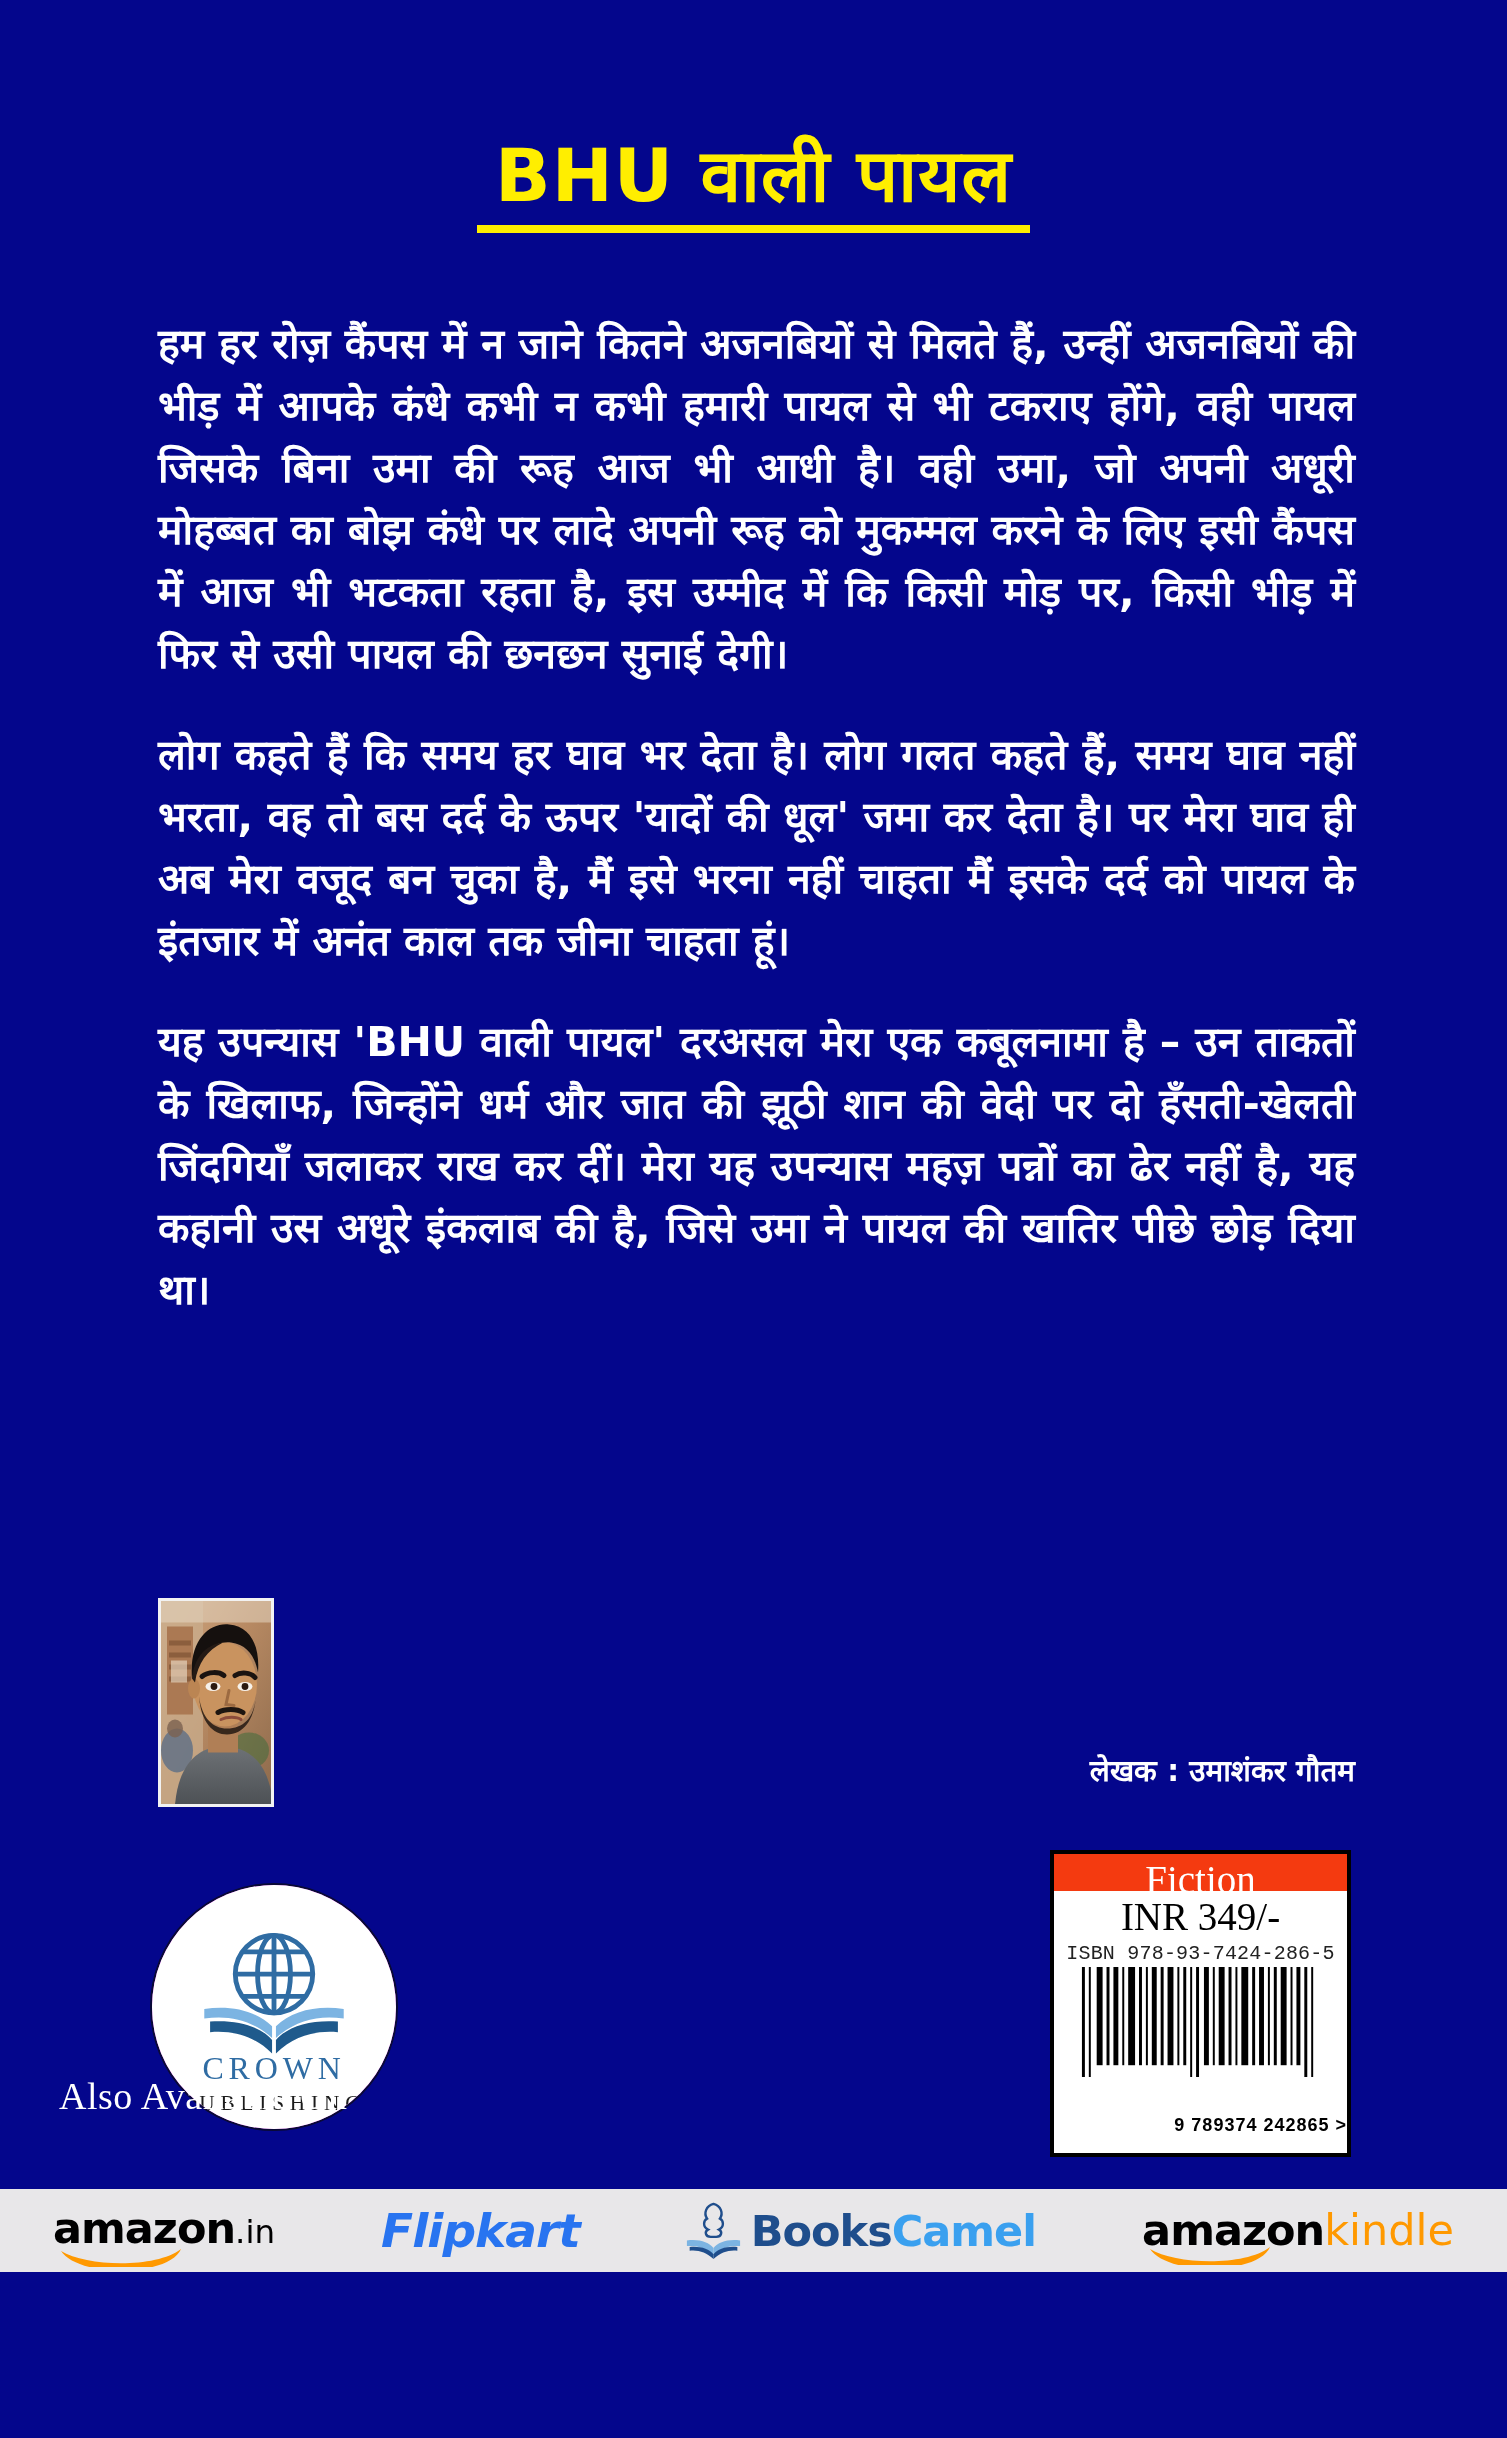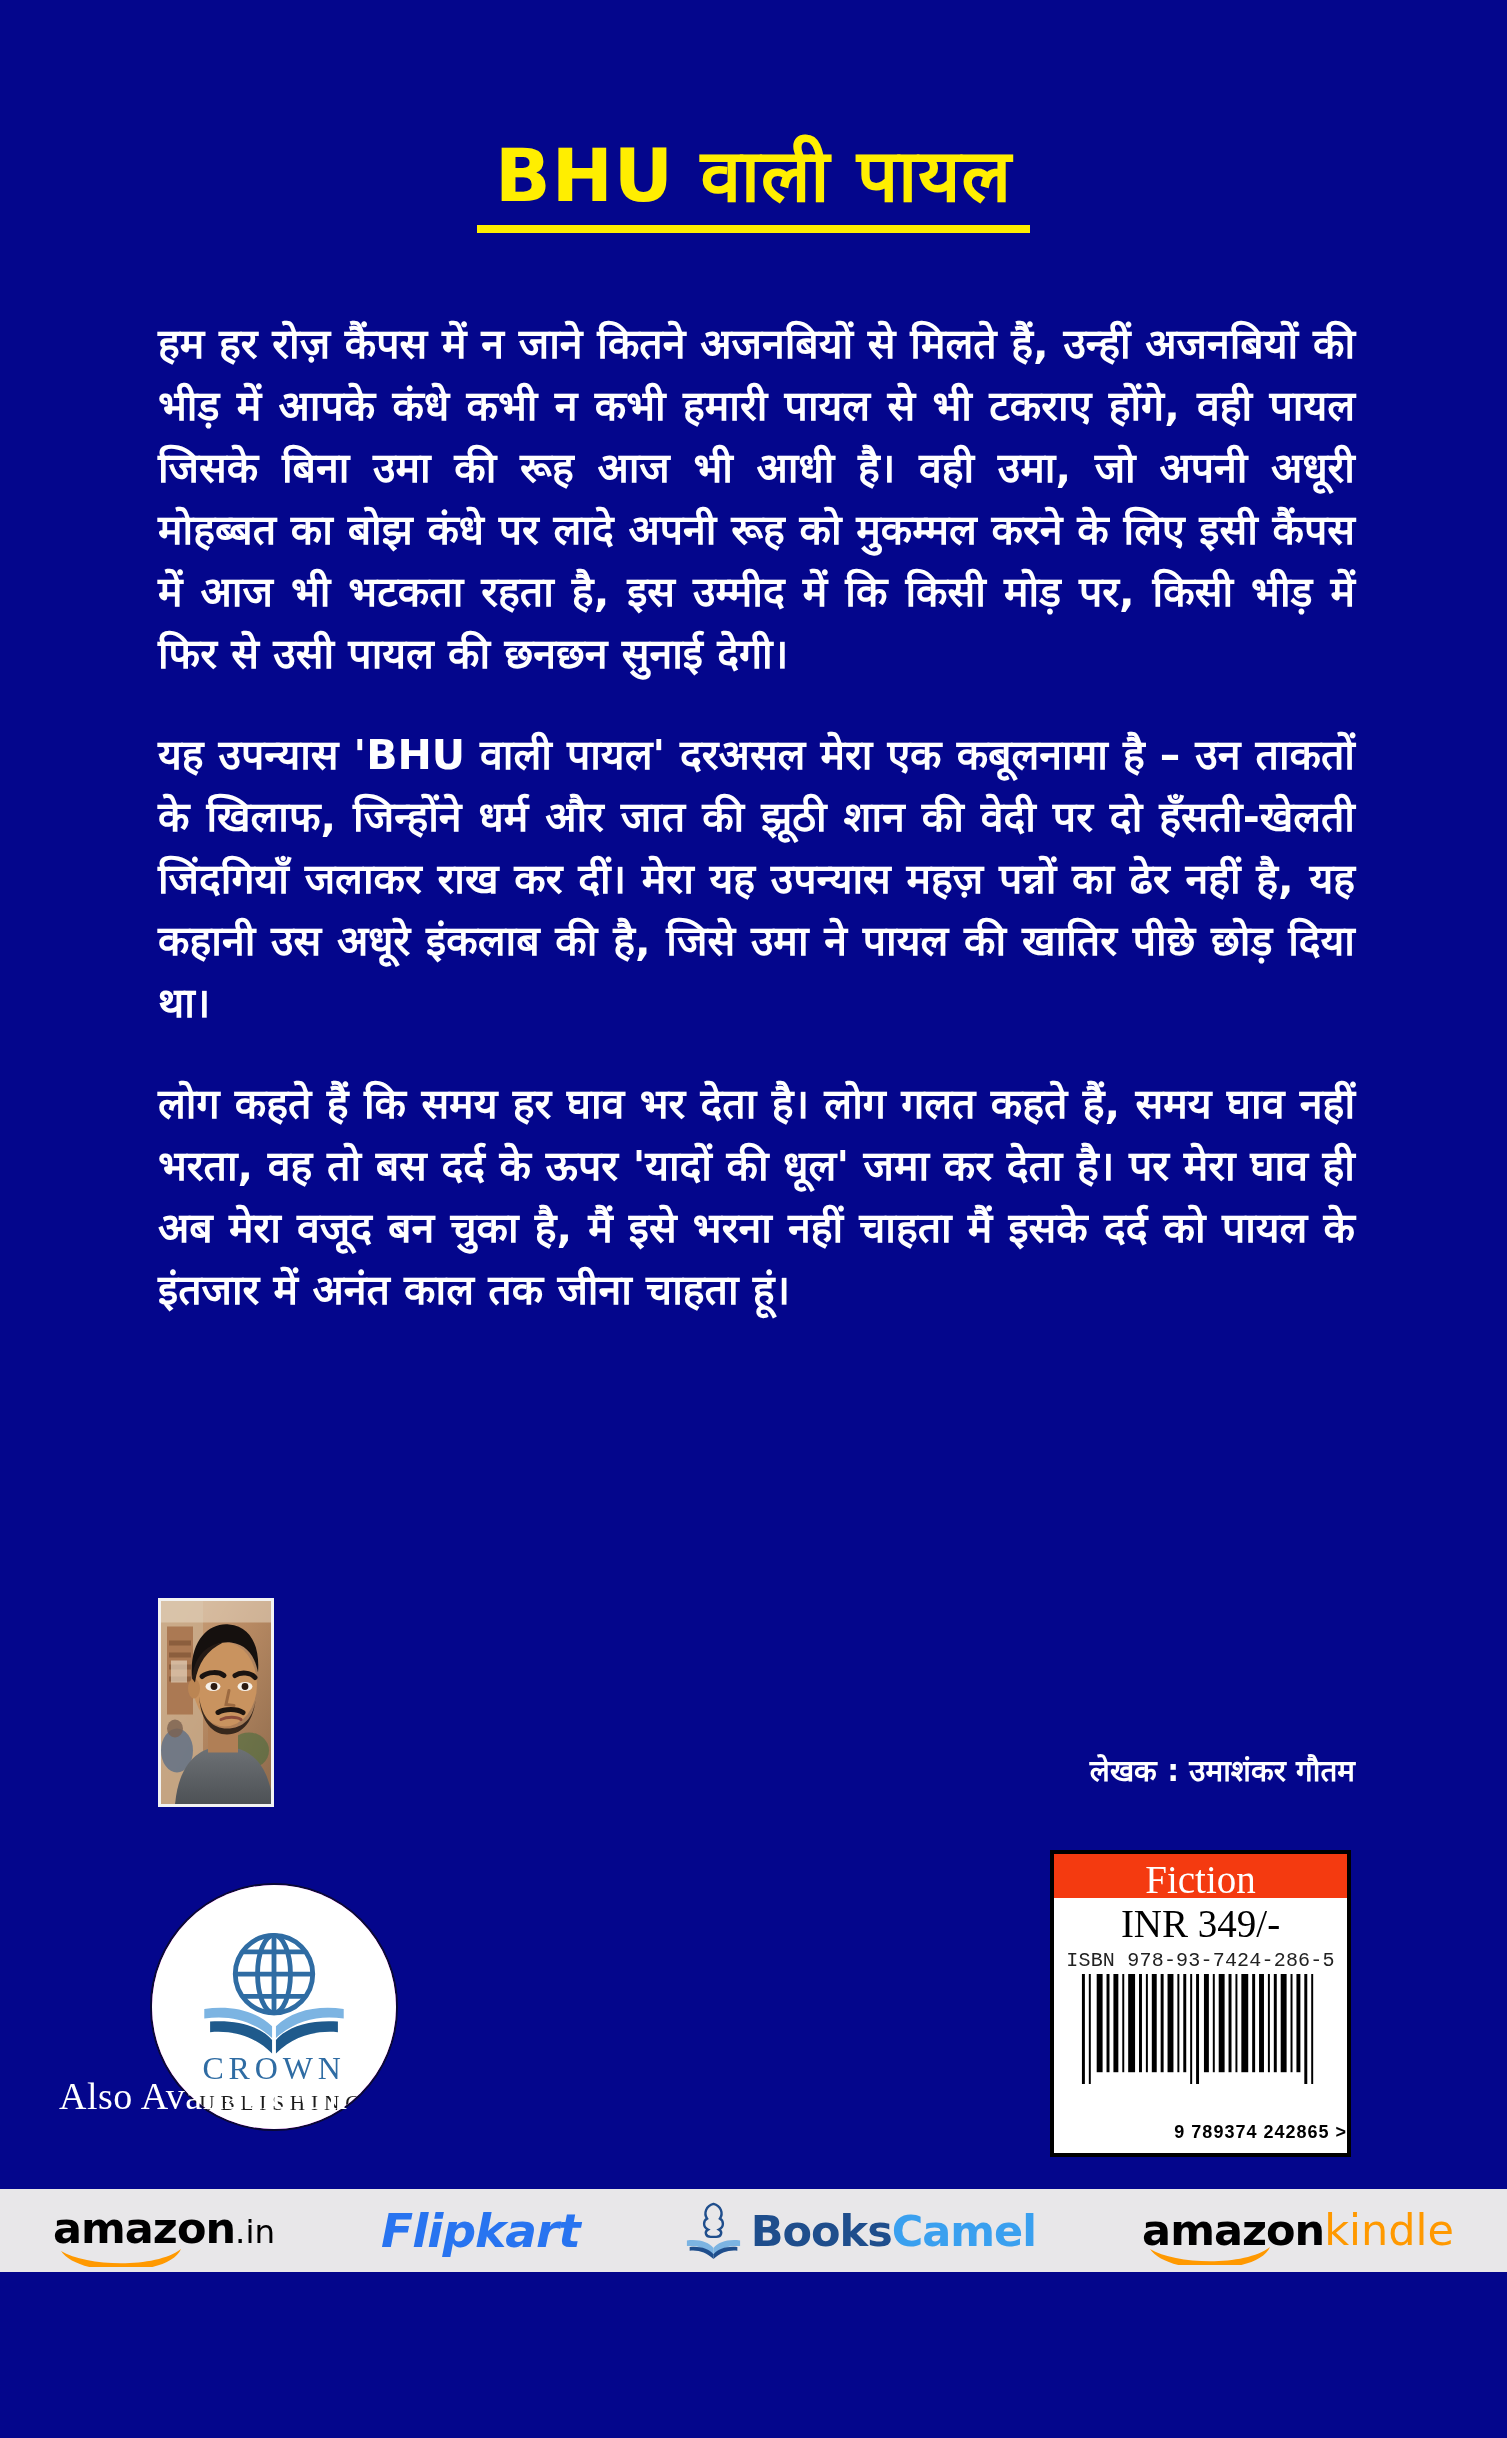--- a/index.html
+++ b/index.html
@@ -143,21 +143,21 @@
     position: absolute;
     left: 1050px;
     top: 1850px;
     width: 301px;
     height: 307px;
     background: #ffffff;
     border: 4.9px solid #000000;
     box-sizing: border-box;
   }
   .genre-band {
-    height: 44px;
+    height: 37px;
     background: #f43a10;
     color: #ffffff;
     font-family: "Liberation Serif", "DejaVu Serif", serif;
     font-size: 39px;
     line-height: 51px;
     text-align: center;
   }
   .price-line {
     color: #000000;
     font-family: "Liberation Serif", "DejaVu Serif", serif;
@@ -267,22 +267,22 @@
 <body>
 
 <div id="cover">
 
   <div class="title-wrap">
     <span class="title-text">BHU वाली पायल</span>
   </div>
 
   <div class="body-copy">
     <p class="para">हम हर रोज़ कैंपस में न जाने कितने अजनबियों से मिलते हैं, उन्हीं अजनबियों की भीड़ में आपके कंधे कभी न कभी हमारी पायल से भी टकराए होंगे, वही पायल जिसके बिना उमा की रूह आज भी आधी है। वही उमा, जो अपनी अधूरी मोहब्बत का बोझ कंधे पर लादे अपनी रूह को मुकम्मल करने के लिए इसी कैंपस में आज भी भटकता रहता है, इस उम्मीद में कि किसी मोड़ पर, किसी भीड़ में फिर से उसी पायल की छनछन सुनाई देगी।</p>
+    <p class="para">लोग कहते हैं कि समय हर घाव भर देता है। लोग गलत कहते हैं, समय घाव नहीं भरता, वह तो बस दर्द के ऊपर 'यादों की धूल' जमा कर देता है। पर मेरा घाव ही अब मेरा वजूद बन चुका है, मैं इसे भरना नहीं चाहता मैं इसके दर्द को पायल के इंतजार में अनंत काल तक जीना चाहता हूं।</p>
     <p class="para">यह उपन्यास 'BHU वाली पायल' दरअसल मेरा एक कबूलनामा है – उन ताकतों के खिलाफ, जिन्होंने धर्म और जात की झूठी शान की वेदी पर दो हँसती-खेलती जिंदगियाँ जलाकर राख कर दीं। मेरा यह उपन्यास महज़ पन्नों का ढेर नहीं है, यह कहानी उस अधूरे इंकलाब की है, जिसे उमा ने पायल की खातिर पीछे छोड़ दिया था।</p>
-    <p class="para">लोग कहते हैं कि समय हर घाव भर देता है। लोग गलत कहते हैं, समय घाव नहीं भरता, वह तो बस दर्द के ऊपर 'यादों की धूल' जमा कर देता है। पर मेरा घाव ही अब मेरा वजूद बन चुका है, मैं इसे भरना नहीं चाहता मैं इसके दर्द को पायल के इंतजार में अनंत काल तक जीना चाहता हूं।</p>
   </div>
 
   <div class="author-block">
 
     <div class="author-photo">
       <svg class="photo-svg" viewBox="0 0 110 204" preserveAspectRatio="xMidYMid slice">
         <defs>
           <linearGradient id="bgLib" x1="0" y1="0" x2="1" y2="1">
             <stop offset="0%" stop-color="#cfa882"></stop>
             <stop offset="45%" stop-color="#b88a63"></stop>

